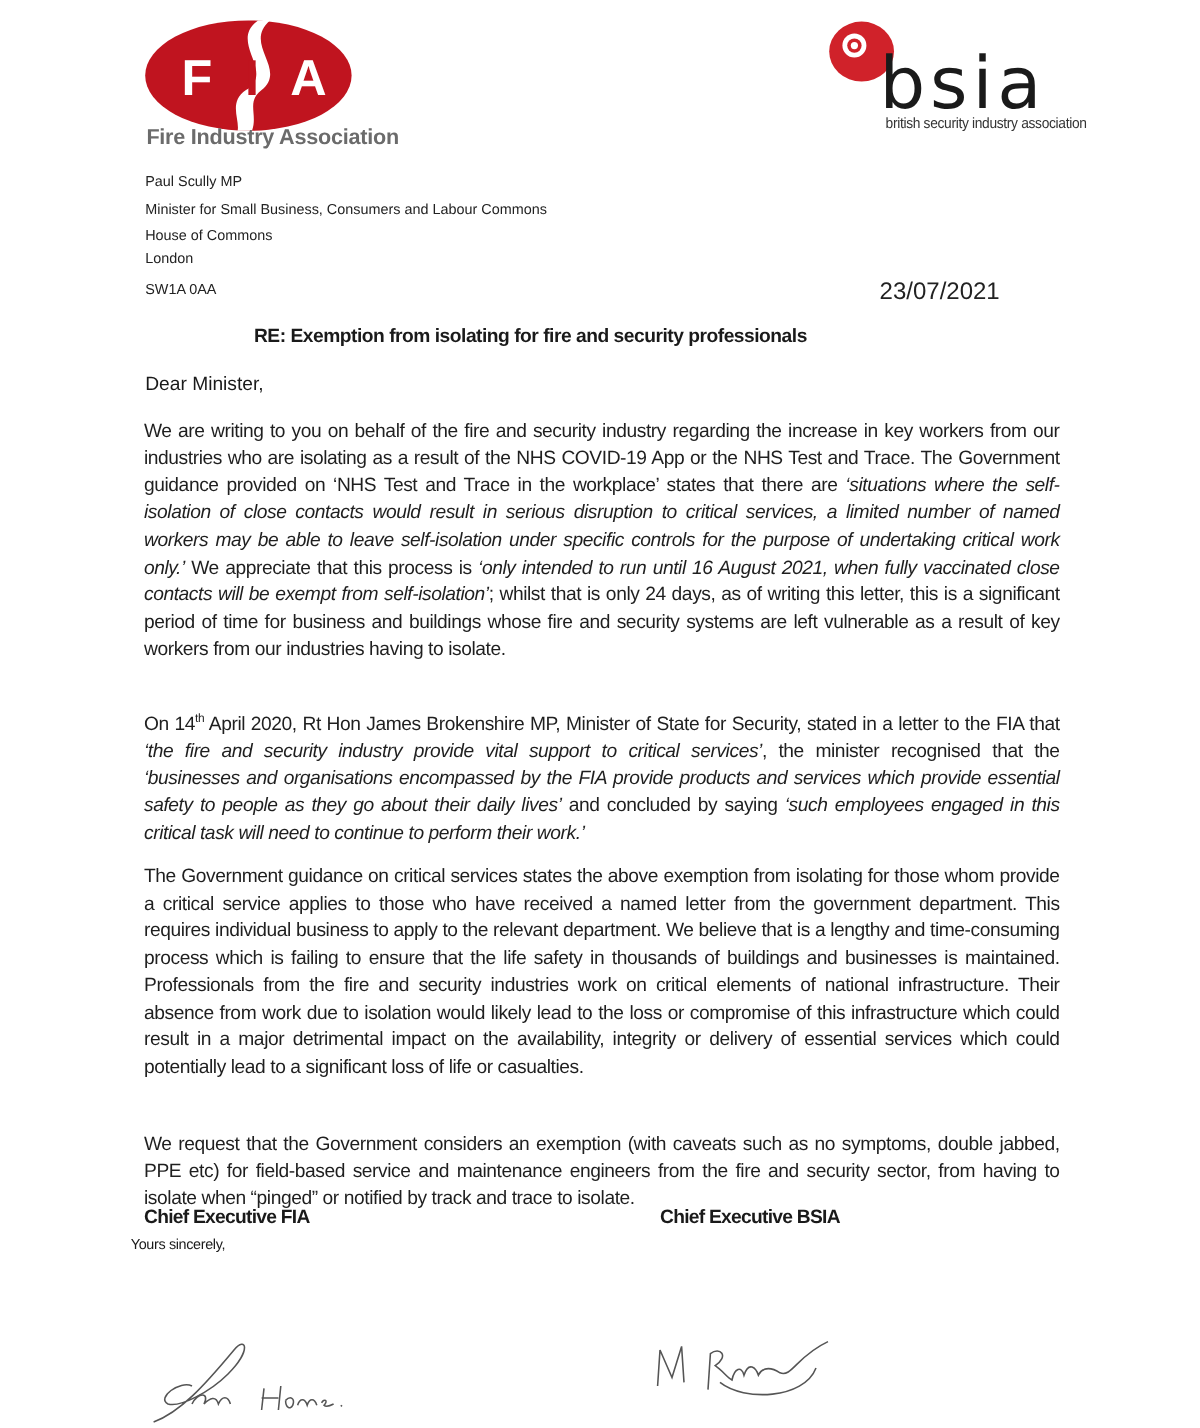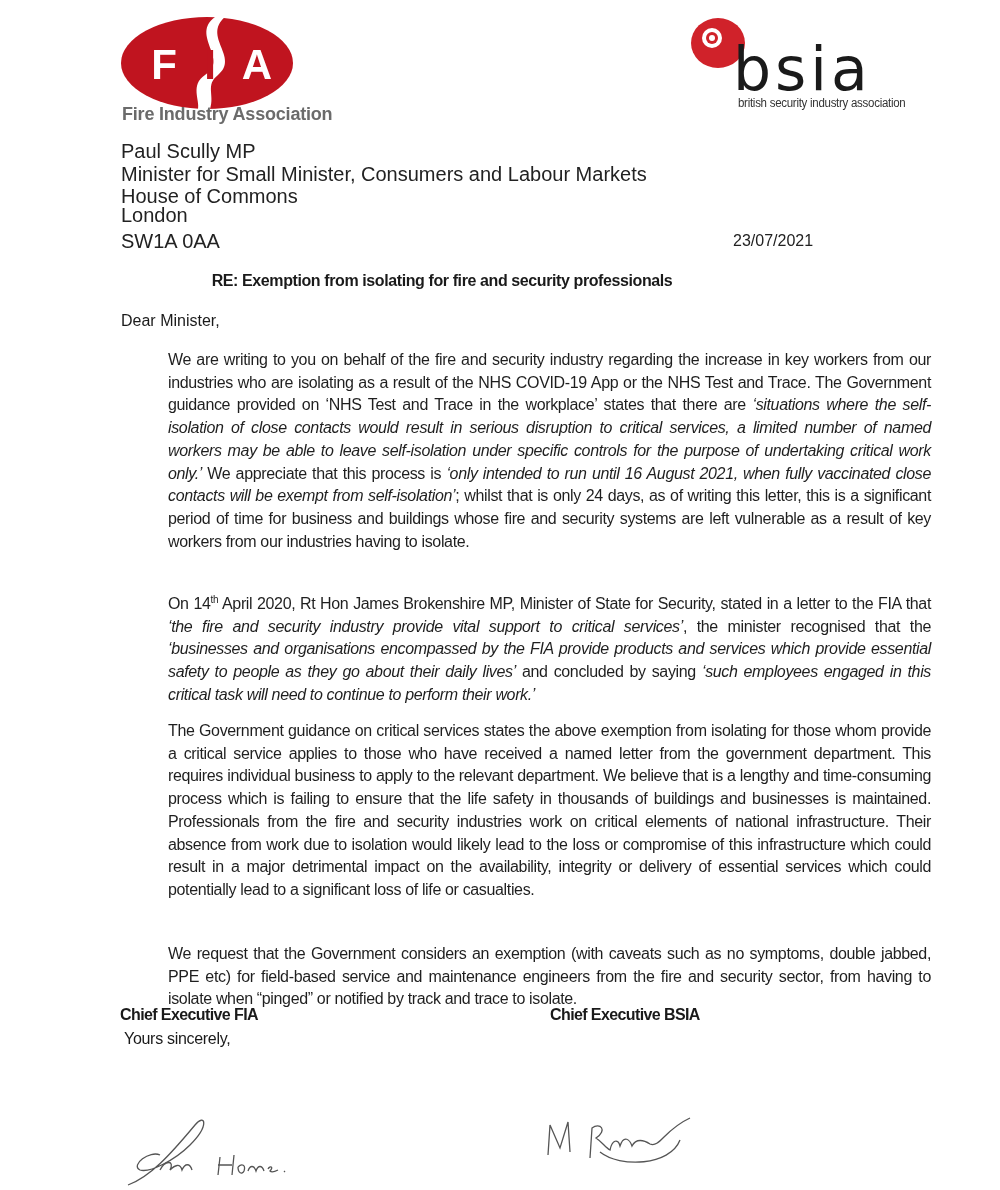--- a/index.html
+++ b/index.html
@@ -5,28 +5,28 @@
   html, body { margin:0; padding:0; background:#ffffff; }
   body { width:1000px; height:1190px; position:relative; overflow:hidden;
          font-family:"Liberation Sans", "DejaVu Sans", sans-serif; color:#1a1a1a; }
   .abs { position:absolute; }
   
   #fia-logo { left:120px; top:5px; width:180px; height:120px; }
   #fia-caption { left:122px; top:104px; font-size:18px; font-weight:bold; color:#6b6b6b; letter-spacing:-0.2px; }
   
   #bsia-logo { left:688px; top:15px; width:225px; height:80px; }
   #bsia-caption { left:738px; top:96px; font-size:12.5px; color:#333; letter-spacing:-0.3px; transform:scaleX(0.92); transform-origin:left; }
-  .addr { left:121px; font-size:20px; line-height:22.5px; color:#222; }
-  #date { left:733px; top:232px; font-size:16px; color:#222; }
+  .addr { left:121px; font-size:12px; line-height:22.5px; color:#222; }
+  #date { left:733px; top:232px; font-size:20px; color:#222; }
   #subject { left:0; width:884px; top:272px; text-align:center; font-size:16px; font-weight:bold; letter-spacing:-0.4px; }
   #salutation { left:121px; top:312px; font-size:16px; }
-  .para { left:120px; width:763px; font-size:16px; line-height:22.7px; text-align:justify; color:#1f1f1f; letter-spacing:-0.35px;margin-left:48px; }
+  .para { left:120px; width:763px; font-size:16px; line-height:22.7px; text-align:justify; color:#1f1f1f; letter-spacing:-0.35px; }
   .para i { font-style:italic; }
   sup { font-size:10px; line-height:0; }
-  #signoff { left:124px; top:1030px; font-size:16px; letter-spacing:-0.3px; }
+  #signoff { left:109px; top:1030px; font-size:12px; letter-spacing:-0.3px; }
   .sig-title { top:1006px; font-size:16px; font-weight:bold; letter-spacing:-0.6px; }
   #sig-fia-title { left:120px; }
   #sig-bsia-title { left:550px; }
   #sig-fia { left:120px; top:1115px; width:185px; height:75px; }
   #sig-bsia { left:540px; top:1110px; width:160px; height:60px; }
 </style>
 </head>
 <body>
 
 <svg id="fia-logo" class="abs" viewBox="0 0 180 100">
@@ -41,21 +41,21 @@
 <svg id="bsia-logo" class="abs" viewBox="0 0 225 80">
   <ellipse cx="30" cy="28" rx="27" ry="25" fill="#d0222a"></ellipse>
   <circle cx="24" cy="23" r="10" fill="#ffffff"></circle>
   <circle cx="24" cy="23" r="6" fill="#d0222a"></circle>
   <circle cx="24" cy="23" r="3" fill="#ffffff"></circle>
   <text x="45" y="75" font-family="DejaVu Sans, sans-serif" font-size="60" fill="#1a1a1a" letter-spacing="4">bsia</text>
 </svg>
 <div id="bsia-caption" class="abs">british security industry association</div>
 
 <div class="abs addr" style="top:140px">Paul Scully MP</div>
-<div class="abs addr" style="top:162.5px">Minister for Small Minister, Consumers and Labour Markets</div>
+<div class="abs addr" style="top:162.5px">Minister for Small Business, Consumers and Labour Commons</div>
 <div class="abs addr" style="top:185px">House of Commons</div>
 <div class="abs addr" style="top:204px">London</div>
 <div class="abs addr" style="top:230px">SW1A 0AA</div>
 
 <div id="date" class="abs">23/07/2021</div>
 
 <div id="subject" class="abs">RE:  Exemption from isolating for fire and security professionals</div>
 
 <div id="salutation" class="abs">Dear Minister,</div>
 

